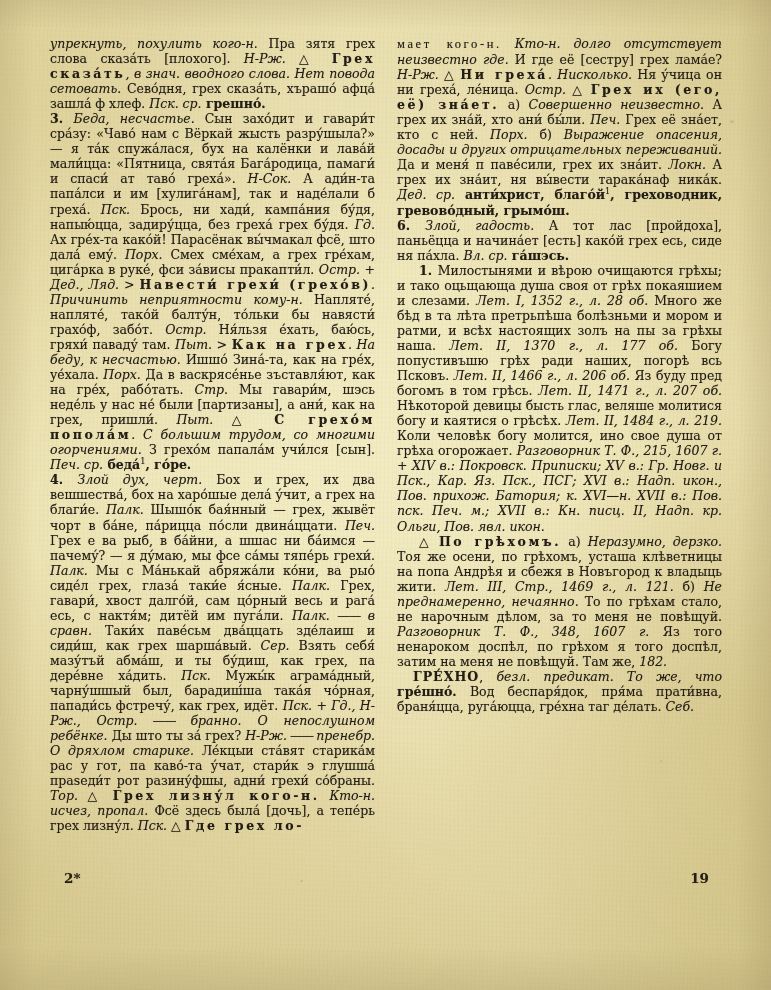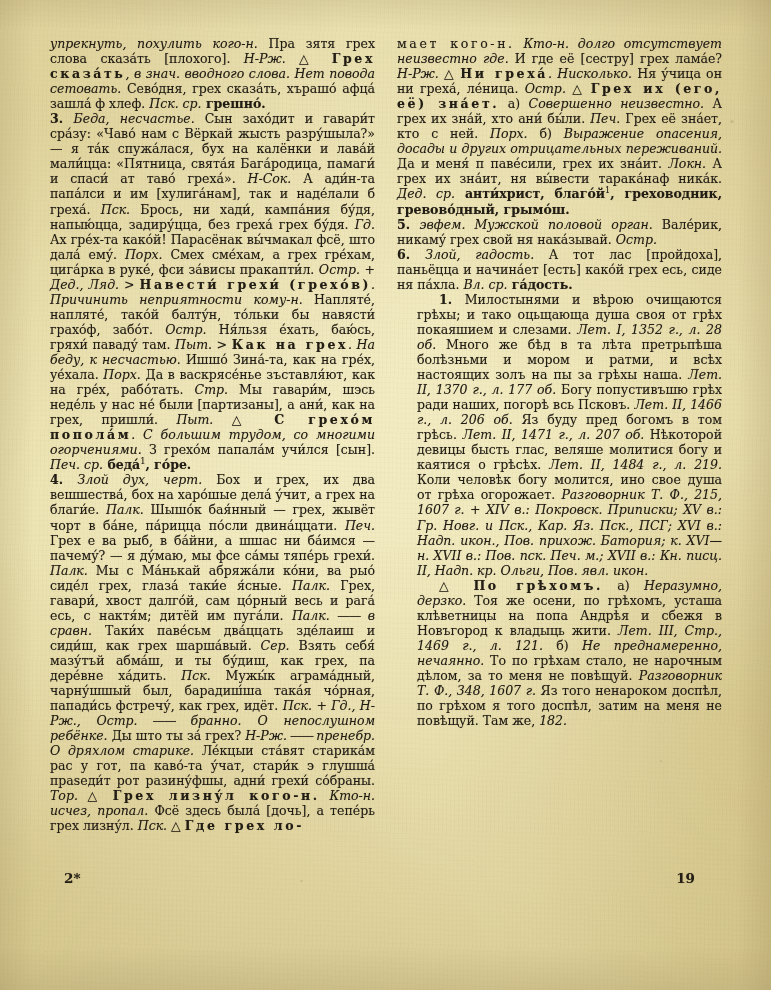--- a/index.html
+++ b/index.html
@@ -61,28 +61,28 @@
     font-size: 12.55px;
     line-height: 15.05px;
     text-align: justify;
     text-justify: inter-word;
     hyphens: manual;
     letter-spacing: -0.02px;
     color: #211c14;
     text-shadow: 0 0 0.7px rgba(40,32,18,0.38);
   }
   .col p.ind { text-indent: 16px; }
-  .col p.ind-big { text-indent: 22px; margin-left: 20px; }
+  .col p.ind-big { text-indent: 22px; }
   .col p.flush { text-indent: 0; }
 
   
   .it  { font-style: italic; }
   .bd  { font-weight: bold; font-style: normal; }
   .bi  { font-weight: normal; font-style: italic; }
-  .sp  { letter-spacing: 2.6px; font-style: normal; }
+  .sp  { letter-spacing: 2.6px; font-style: normal; font-family: Liberation Serif, serif; }
   .spb { letter-spacing: 2.6px; font-weight: bold; }
   .hw  { font-weight: bold; letter-spacing: 1.0px; }
   .tri { font-style: normal; letter-spacing: 0; }
   .dash { letter-spacing: -1px; }
   sup { font-size: 0.66em; vertical-align: super; line-height: 0; }
 
   
   .footer {
     position: absolute;
     left: 50px;
@@ -94,21 +94,21 @@
     align-items: baseline;
   }
   .folio {
     font-family: "DejaVu Serif", "Liberation Serif", serif;
     font-weight: bold;
     font-size: 13.5px;
     color: #241e14;
     text-shadow: 0 0 0.8px rgba(40,32,18,0.4);
   }
   .folio-left { margin-left: 14px; }
-  .folio-right { margin-right: 26px; }
+  .folio-right { margin-right: 12px; }
 
   
   .edge-shade {
     position: absolute;
     top: 0; bottom: 0;
     width: 34px;
     z-index: 1;
     pointer-events: none;
   }
   .edge-left  { left: 0;  background: linear-gradient(to right, rgba(150,132,86,0.20), rgba(150,132,86,0)); }
@@ -144,24 +144,24 @@
   <div class="columns">
 
     <div class="col">
       <p class="flush"><span class="it">упрекнуть, похулить кого-н.</span><span> Пра зятя грех слова сказа́ть [плохого]. </span><span class="it">Н-Рж.</span><span class="tri"> △ </span><span class="spb">Грех сказа́ть</span><span class="it">, в знач. вводного слова. Нет повода сетовать.</span><span> Сево́дня, грех сказа́ть, хърашо́ афца́ зашла́ ф хлеф. </span><span class="it">Пск. ср.</span><span class="bd"> грешно́.</span></p>
       <p class="flush"><span class="bd">3. </span><span class="it">Беда, несчастье.</span><span> Сын захо́дит и гавари́т сра́зу: «Чаво́ нам с Вёркай жысть разру́шыла?» — я та́к спужа́лася, бух на калёнки и лава́й мали́цца: «Пятница, свята́я Бага́родица, памаги́ и спаси́ ат таво́ греха́». </span><span class="it">Н-Сок.</span><span> А ади́н-та папа́лси и им [хулига́нам], так и наде́лали б греха́. </span><span class="it">Пск.</span><span> Брось, ни хади́, кампа́ния бу́дя, напыю́цца, задиру́цца, без греха́ грех бу́дя. </span><span class="it">Гд.</span><span> Ах гре́х-та како́й! Парасёнак вы́чмакал фсё, што дала́ ему́. </span><span class="it">Порх.</span><span> Смех сме́хам, а грех гре́хам, цига́рка в руке́, фси за́висы пракапти́л. </span><span class="it">Остр. + Дед., Ляд.</span><span class="tri"> &gt; </span><span class="spb">Навести́ грехи́ (грехо́в)</span><span class="it">. Причинить неприятности кому-н.</span><span> Напляте́, напляте́, тако́й балту́н, то́льки бы навясти́ граxо́ф, забо́т. </span><span class="it">Остр.</span><span> Ня́льзя е́хать, баю́сь, гряхи́ паваду́ там. </span><span class="it">Пыт.</span><span class="tri"> &gt; </span><span class="spb">Как на грех</span><span class="it">. На беду, к несчастью.</span><span> Ишшо́ Зина́-та, как на гре́х, уе́хала. </span><span class="it">Порх.</span><span> Да в васкрясе́нье зъставля́ют, как на гре́х, рабо́тать. </span><span class="it">Стр.</span><span> Мы гавари́м, шэсь неде́ль у нас не́ были [партизаны], а ани́, как на грех, пришли́. </span><span class="it">Пыт.</span><span class="tri"> △ </span><span class="spb">С грехо́м попола́м</span><span class="it">. С большим трудом, со многими огорчениями.</span><span> З грехо́м папала́м учи́лся [сын]. </span><span class="it">Печ. ср.</span><span class="bd"> беда́</span><sup>1</sup><span class="bd">, го́ре.</span></p>
       <p class="flush"><span class="bd">4. </span><span class="bi">Злой дух, черт.</span><span> Бох и грех, их два вешшества́, бох на харо́шые дела́ у́чит, а грех на благи́е. </span><span class="it">Палк.</span><span> Шышо́к бая́нный — грех, жывёт чорт в ба́не, па́рицца по́сли двина́ццати. </span><span class="it">Печ.</span><span> Грех е ва рыб, в ба́йни, а шшас ни ба́имся — пачему́? — я ду́маю, мы фсе са́мы тяпе́рь грехи́. </span><span class="it">Палк.</span><span> Мы с Ма́нькай абряжа́ли ко́ни, ва рыо́ сиде́л грех, глаза́ таки́е я́сные. </span><span class="it">Палк.</span><span> Грех, гавари́, хвост далго́й, сам цо́рный весь и рага́ есь, с нактя́м; дитёй им пуга́ли. </span><span class="it">Палк.</span><span class="dash"> —— </span><span class="it">в сравн.</span><span> Таки́х паве́сьм два́ццать зде́лаиш и сиди́ш, как грех шарша́вый. </span><span class="it">Сер.</span><span> Взять себя́ мазу́тъй абма́ш, и ты бу́диш, как грех, па дере́вне ха́дить. </span><span class="it">Пск.</span><span> Мужы́к аграма́дный, чарну́шшый был, барадиш́ша така́я чо́рная, папади́сь фстречу́, как грех, идёт. </span><span class="it">Пск. + Гд., Н-Рж., Остр.</span><span class="dash"> —— </span><span class="it">бранно. О непослушном ребёнке.</span><span> Ды што ты за́ грех? </span><span class="it">Н-Рж.</span><span class="dash"> —— </span><span class="it">пренебр. О дряхлом старике.</span><span> Ле́кцыи ста́вят старика́м рас у гот, па каво́-та у́чат, стари́к э глушша́ праseди́т рот разину́фшы, адни́ грехи́ со́браны. </span><span class="it">Тор.</span><span class="tri"> △ </span><span class="spb">Грех лизну́л кого-н.</span><span class="it"> Кто-н. исчез, пропал.</span><span> Фсё здесь была́ [дочь], а тепе́рь грех лизну́л. </span><span class="it">Пск.</span><span class="tri"> △ </span><span class="spb">Где грех ло-</span></p>
     </div>
 
     <div class="col">
       <p class="flush"><span class="sp">мает кого-н.</span><span class="it"> Кто-н. долго отсутствует неизвестно где.</span><span> И где её [сестру] грех лама́е? </span><span class="it">Н-Рж.</span><span class="tri"> △ </span><span class="spb">Ни греха́</span><span class="it">. Нисколько.</span><span> Ня у́чица он ни греха́, ле́ница. </span><span class="it">Остр.</span><span class="tri"> △ </span><span class="spb">Грех их (его, её) зна́ет.</span><span> а) </span><span class="it">Совершенно неизвестно.</span><span> А грех их зна́й, хто ани́ бы́ли. </span><span class="it">Печ.</span><span> Грех её зна́ет, кто с ней. </span><span class="it">Порх.</span><span> б) </span><span class="it">Выражение опасения, досады и других отрицательных переживаний.</span><span> Да и меня́ п паве́сили, грех их зна́ит. </span><span class="it">Локн.</span><span> А грех их зна́ит, ня вы́вести тарака́наф ника́к. </span><span class="it">Дед. ср.</span><span class="bd"> анти́христ, благо́й</span><sup>1</sup><span class="bd">, греховодник, гревово́дный, грымо́ш.</span></p>
-      <p class="flush"><span class="bd">5. </span><span class="it">эвфем. Мужской половой орган.</span><span> Вале́рик, никаму́ грех свой ня нака́зывай. </span><span class="it">Остр.</span></p>
-      <p class="flush"><span class="bd">6. </span><span class="it">Злой, гадость.</span><span> А тот лас [пройдоха], паньёцца и начина́ет [есть] како́й грех есь, сиде ня па́хла. </span><span class="it">Вл. ср.</span><span class="bd"> га́дость.</span></p>
+      <p class="flush"><span class="bd">6. </span><span class="it">Злой, гадость.</span><span> А тот лас [пройдоха], паньёцца и начина́ет [есть] како́й грех есь, сиде ня па́хла. </span><span class="it">Вл. ср.</span><span class="bd"> га́шэсь.</span></p>
       <p class="ind-big"><span class="bd">1. </span><span>Милостынями и вѣрою очищаются грѣхы; и тако оцьщающа душа своя от грѣх покаяшием и слезами. </span><span class="it">Лет. I, 1352 г., л. 28 об.</span><span> Много же бѣд в та лѣта претрьпѣша болѣзньми и мором и ратми, и всѣх настоящих золъ на пы за грѣхы наша. </span><span class="it">Лет. II, 1370 г., л. 177 об.</span><span> Богу попустивъшю грѣх ради наших, погорѣ всь Псковъ. </span><span class="it">Лет. II, 1466 г., л. 206 об.</span><span> Яз буду пред богомъ в том грѣсь. </span><span class="it">Лет. II, 1471 г., л. 207 об.</span><span> Нѣкоторой девицы бысть глас, веляше молитися богу и каятися о грѣсѣх. </span><span class="it">Лет. II, 1484 г., л. 219.</span><span> Коли человѣк богу молится, ино свое душа от грѣха огорожает. </span><span class="it">Разговорник Т. Ф., 215, 1607 г. + XIV в.: Покровск. Приписки; XV в.: Гр. Новг. и Пск., Кар. Яз. Пск., ПСГ; XVI в.: Надп. икон., Пов. прихож. Батория; к. XVI—н. XVII в.: Пов. пск. Печ. м.; XVII в.: Кн. писц. II, Надп. кр. Ольги, Пов. явл. икон.</span></p>
       <p class="ind-big"><span class="tri">△ </span><span class="spb">По грѣхомъ.</span><span> а) </span><span class="it">Неразумно, дерзко.</span><span> Тоя же осени, по грѣхомъ, усташа клѣветницы на попа Андрѣя и сбежя в Новъгород к владыць жити. </span><span class="it">Лет. III, Стр., 1469 г., л. 121.</span><span> б) </span><span class="it">Не преднамеренно, нечаянно.</span><span> То по грѣхам стало, не нарочным дѣлом, за то меня не повѣщуй. </span><span class="it">Разговорник Т. Ф., 348, 1607 г.</span><span> Яз того ненароком доспѣл, по грѣхом я того доспѣл, затим на меня не повѣщуй. Там же, </span><span class="it">182.</span></p>
+      <p class="ind"><span class="hw">ГРЕ́ХНО</span><span>, </span><span class="it">безл. предикат. То же, что</span><span class="bd"> гре́шно́.</span><span> Вод беспаря́док, пря́ма прати́вна, браня́цца, руга́юцца, гре́хна таг де́лать. </span><span class="it">Себ.</span></p>
     </div>
 
   </div>
 
   <div class="footer">
     <span class="folio folio-left">2*</span>
     <span class="folio folio-right">19</span>
   </div>
 
 </div>

